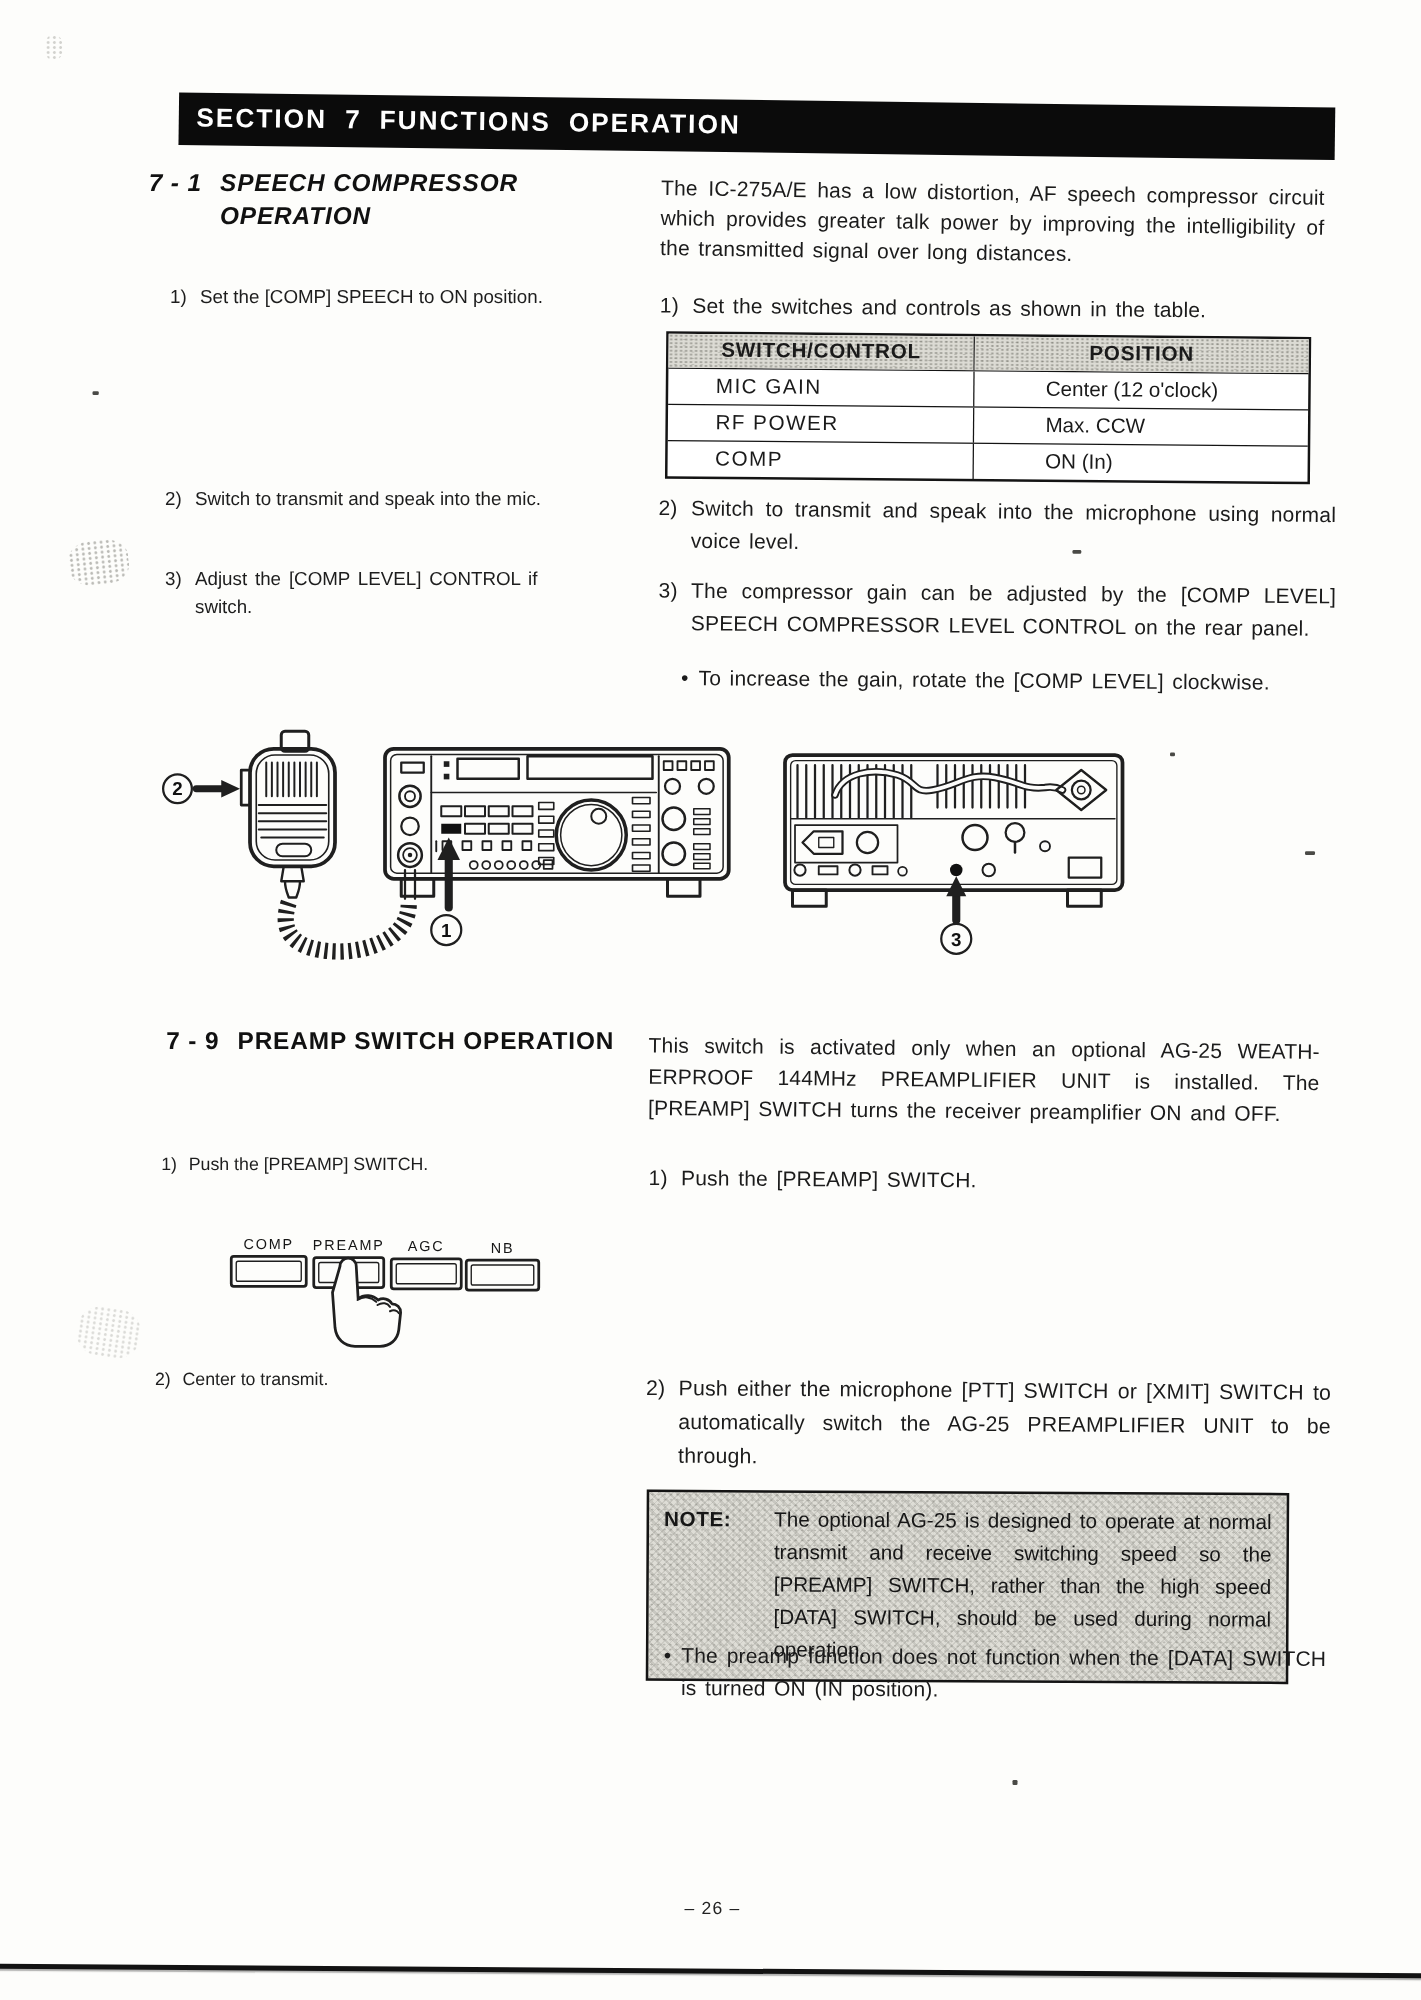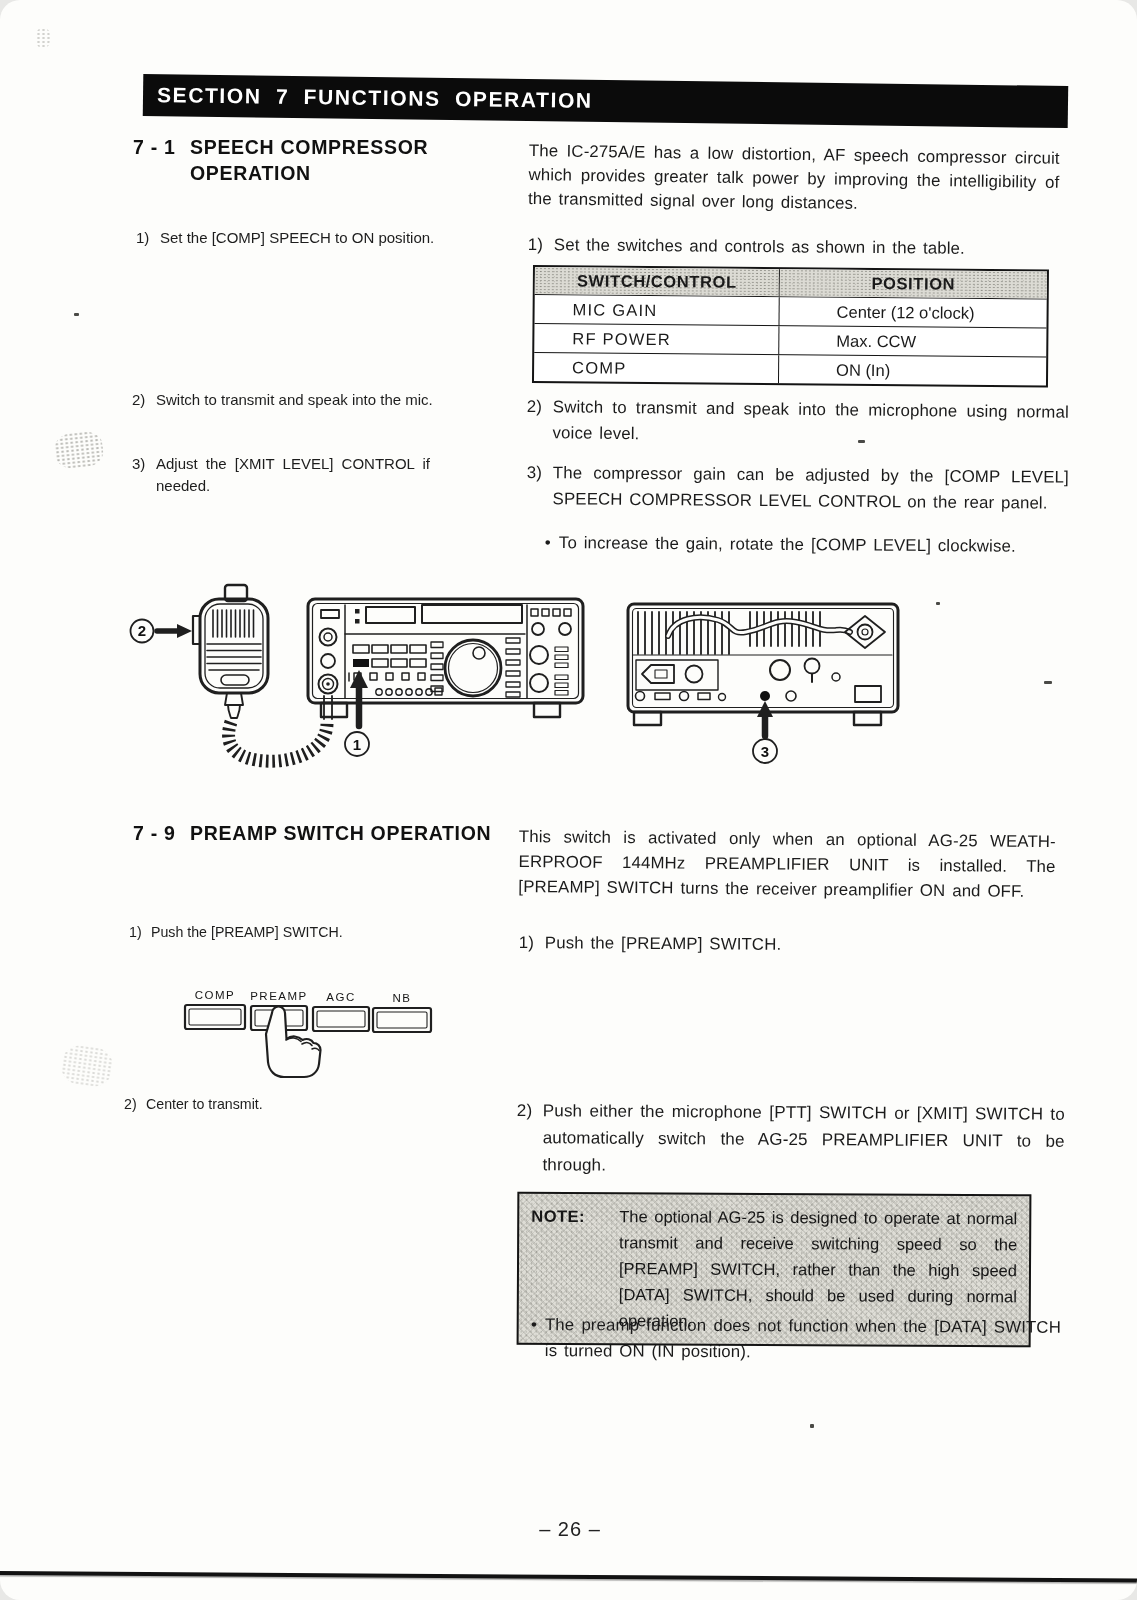--- a/index.html
+++ b/index.html
@@ -1,21 +1,20 @@
 <!DOCTYPE html>
 <html><head>
 <meta charset="utf-8">
 <style>
   html,body{margin:0;padding:0;background:#e8e8e6;}
   .page{
     position:relative; width:1137px; height:1600px; margin:0 auto;
     background:#fdfdfb; overflow:hidden;
     font-family:"Liberation Sans","DejaVu Sans",sans-serif;
     color:#1a1a1a;
-    border-radius:20px;
   }
   .abs{position:absolute;}
   .rot{transform-origin:left top;}
 
   
   .section-bar{
     left:143px; top:80px; width:925px; height:42px;
     background:#0b0b0b; color:#fff;
     font-size:21px; font-weight:bold; letter-spacing:1.6px; word-spacing:7px;
     line-height:42px; padding-left:14px; box-sizing:border-box;
@@ -81,52 +80,52 @@
     transform:rotate(0.38deg); transform-origin:left top;
     box-shadow:0 1.5px 1px rgba(30,30,30,.35);
   }
   .smudge{
     background-image:radial-gradient(#84847d 1px, transparent 1.5px);
     background-size:5px 4px; border-radius:40%;
   }
   .speck{background:#4a4a46; border-radius:1px;}
 
   .pagenum{left:470px; top:1518px; width:200px; text-align:center;
-    font-size:20px; letter-spacing:1px; color:#222;}
+    font-size:14px; letter-spacing:1px; color:#222;}
 
   svg text{font-family:"Liberation Sans","DejaVu Sans",sans-serif;}
 </style>
 </head>
 <body>
 
 <div class="page">
 
   <div class="abs section-bar"><span>SECTION 7 FUNCTIONS OPERATION</span></div>
 
-  <div class="abs sec-head" style="left:133px; top:134px;">
+  <div class="abs sec-head" style="left:119px; top:134px;font-style:italic;">
     <span class="num">7 - 1</span>
     <span>
       <span style="display:block">SPEECH COMPRESSOR</span>
       <span style="display:block">OPERATION</span>
     </span>
   </div>
 
   <div class="abs rcol tight just rot" style="left:529px; top:139px; width:531px; transform:rotate(0.85deg);">The IC-275A/E has a low distortion, AF speech compressor circuit which provides greater talk power by improving the intelligibility of the transmitted signal over long distances.</div>
 
   <div class="abs lcol step" style="left:136px; top:227px; width:330px;">
     <span class="n">1)</span>
     <span>Set the [COMP] SPEECH to ON position.</span>
   </div>
   <div class="abs lcol step" style="left:132px; top:389px; width:346px;">
     <span class="n">2)</span>
     <span>Switch to transmit and speak into the mic.</span>
   </div>
   <div class="abs lcol step" style="left:132px; top:453px; width:298px;">
     <span class="n">3)</span>
-    <span class="just" style="flex:1">Adjust the [XMIT LEVEL] CONTROL if needed.</span>
+    <span class="just" style="flex:1">Adjust the [COMP LEVEL] CONTROL if switch.</span>
   </div>
 
   <div class="abs rcol step rot" style="left:528px; top:232px; width:540px; transform:rotate(0.5deg);">
     <span class="n">1)</span>
     <span>Set the switches and controls as shown in the table.</span>
   </div>
 
   <div class="abs op-table rot" style="left:533px; top:265px;">
     <div class="tr th">
       <div class="td c1">SWITCH/CONTROL</div>

